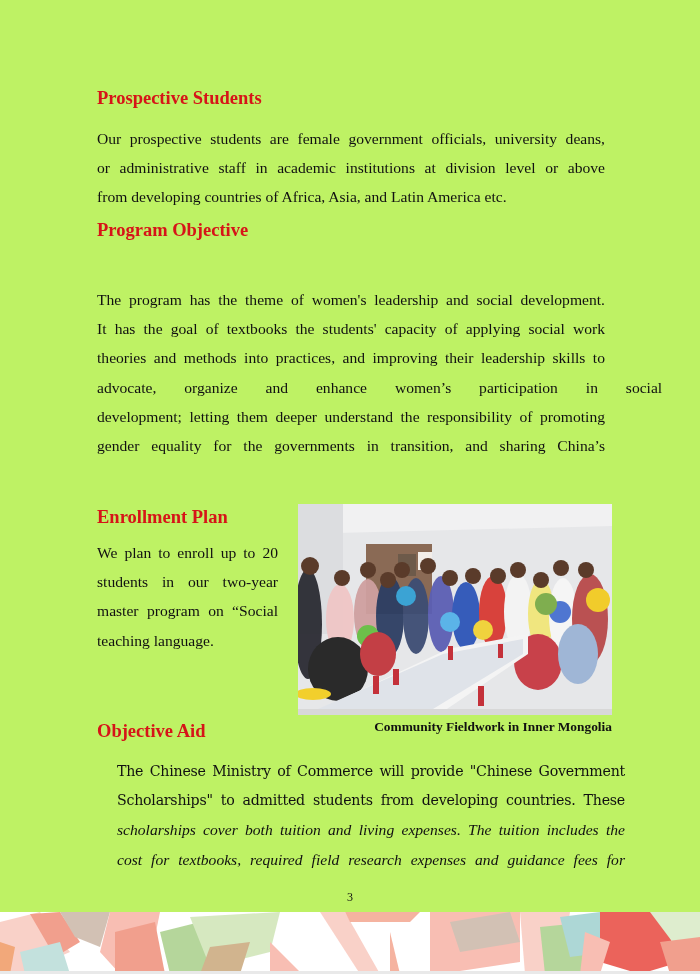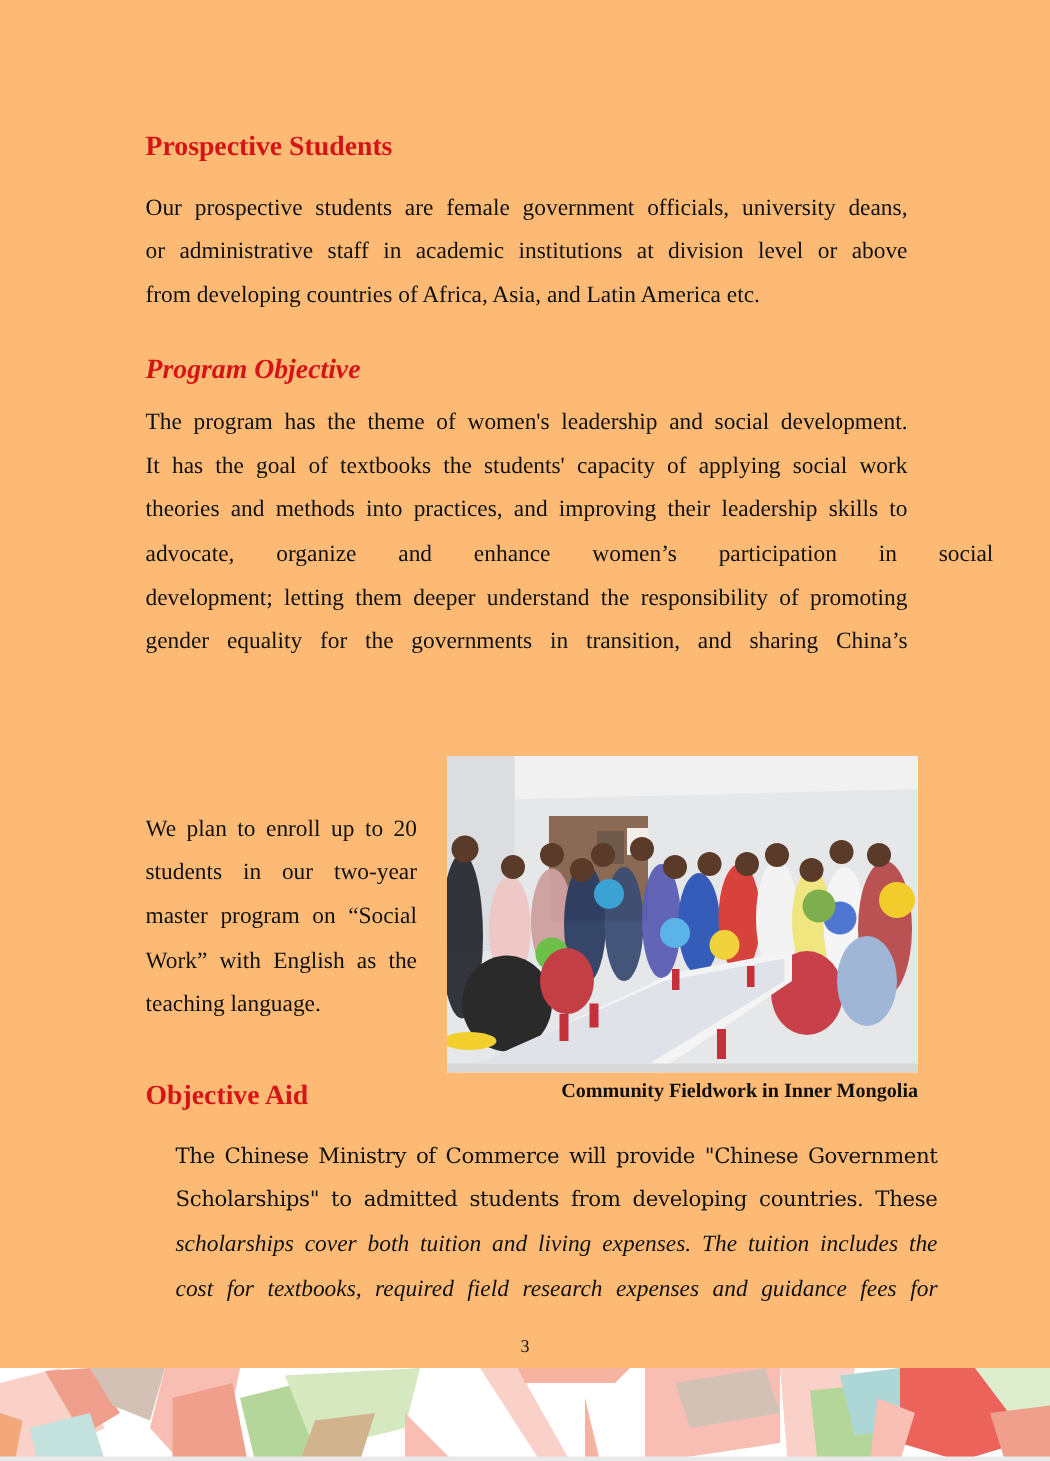--- a/index.html
+++ b/index.html
@@ -1,17 +1,17 @@
 <!DOCTYPE html>
 <html><head>
 <meta charset="utf-8">
 <style>
   html, body { margin: 0; padding: 0; background: #ffffff; }
   body { width: 700px; height: 974px; position: relative; overflow: hidden; font-family: "Liberation Serif", serif; color: #111; }
-  .page { position: absolute; left: 0; top: 0; width: 700px; height: 974px; background: #fdba74; }
+  .page { position: absolute; left: 0; top: 0; width: 700px; height: 974px; background: #bef264; }
   .heading { position: absolute; left: 97px; font-family: "Liberation Serif", serif; font-weight: bold; color: #d61418; font-size: 18.5px; margin: 0; line-height: 22px; }
   .para { position: absolute; left: 97px; width: 508px; font-size: 15.6px; line-height: 29.2px; text-align: justify; margin: 0; }
   .para .ln { display: block; text-align: justify; text-align-last: justify; white-space: nowrap; }
   .para .ln.last { text-align-last: left; }
   .narrow { width: 181px; }
   .fin { font-family: "DejaVu Serif", serif; font-size: 14.2px; letter-spacing: -0.25px; }
   .fin .ln.mixed { font-family: "Liberation Serif", serif; font-size: 15.6px; letter-spacing: 0; font-style: italic; }
   .photo { position: absolute; left: 298px; top: 504px; width: 314px; height: 211px; overflow: hidden; background: #e9e9ea; }
   .caption { position: absolute; left: 298px; top: 719px; width: 314px; text-align: right; font-weight: bold; font-size: 13.4px; margin: 0; }
   .page-number { position: absolute; left: 0; width: 700px; top: 890px; text-align: center; font-size: 12px; font-family: "Liberation Serif", serif; }
@@ -22,35 +22,35 @@
 
 <div class="page">
 
   <h2 class="heading" style="top:87px;">Prospective Students</h2>
   <div class="para" style="top:124px;">
     <span class="ln">Our prospective students are female government officials, university deans,</span>
     <span class="ln">or administrative staff in academic institutions at division level or above</span>
     <span class="ln last">from developing countries of Africa, Asia, and Latin America etc.</span>
   </div>
 
-  <h2 class="heading" style="top:236px;font-style:italic;">Program Objective</h2>
-  <div class="para" style="top:267px;font-family:Liberation Serif, serif;">
+  <h2 class="heading" style="top:219px;">Program Objective</h2>
+  <div class="para" style="top:285px;font-family:Liberation Serif, serif;">
     <span class="ln">The program has the theme of women's leadership and social development.</span>
     <span class="ln">It has the goal of textbooks the students' capacity of applying social work</span>
     <span class="ln">theories and methods into practices, and improving their leadership skills to</span>
     <span class="ln" style="word-spacing:24px;">advocate, organize and enhance women’s participation in social</span>
     <span class="ln">development; letting them deeper understand the responsibility of promoting</span>
     <span class="ln">gender equality for the governments in transition, and sharing China’s</span>
   </div>
 
+  <h2 class="heading" style="top:506px;">Enrollment Plan</h2>
   <div class="para narrow" style="top:538px;">
     <span class="ln">We plan to enroll up to 20</span>
     <span class="ln">students in our two-year</span>
     <span class="ln">master program on “Social</span>
-    <span class="ln">Work” with English as the</span>
     <span class="ln last">teaching language.</span>
   </div>
 
   <div class="photo">
     <svg width="314" height="211" viewBox="0 0 314 211">
       <rect x="0" y="0" width="314" height="211" fill="#e6e7e9"></rect>
       <polygon points="0,0 314,0 314,22 0,30" fill="#f1f1f2"></polygon>
       <rect x="0" y="0" width="45" height="130" fill="#dcdde0"></rect>
       <rect x="68" y="40" width="66" height="70" fill="#8a6a55"></rect>
       <rect x="100" y="50" width="18" height="22" fill="#6d5a4a"></rect>

